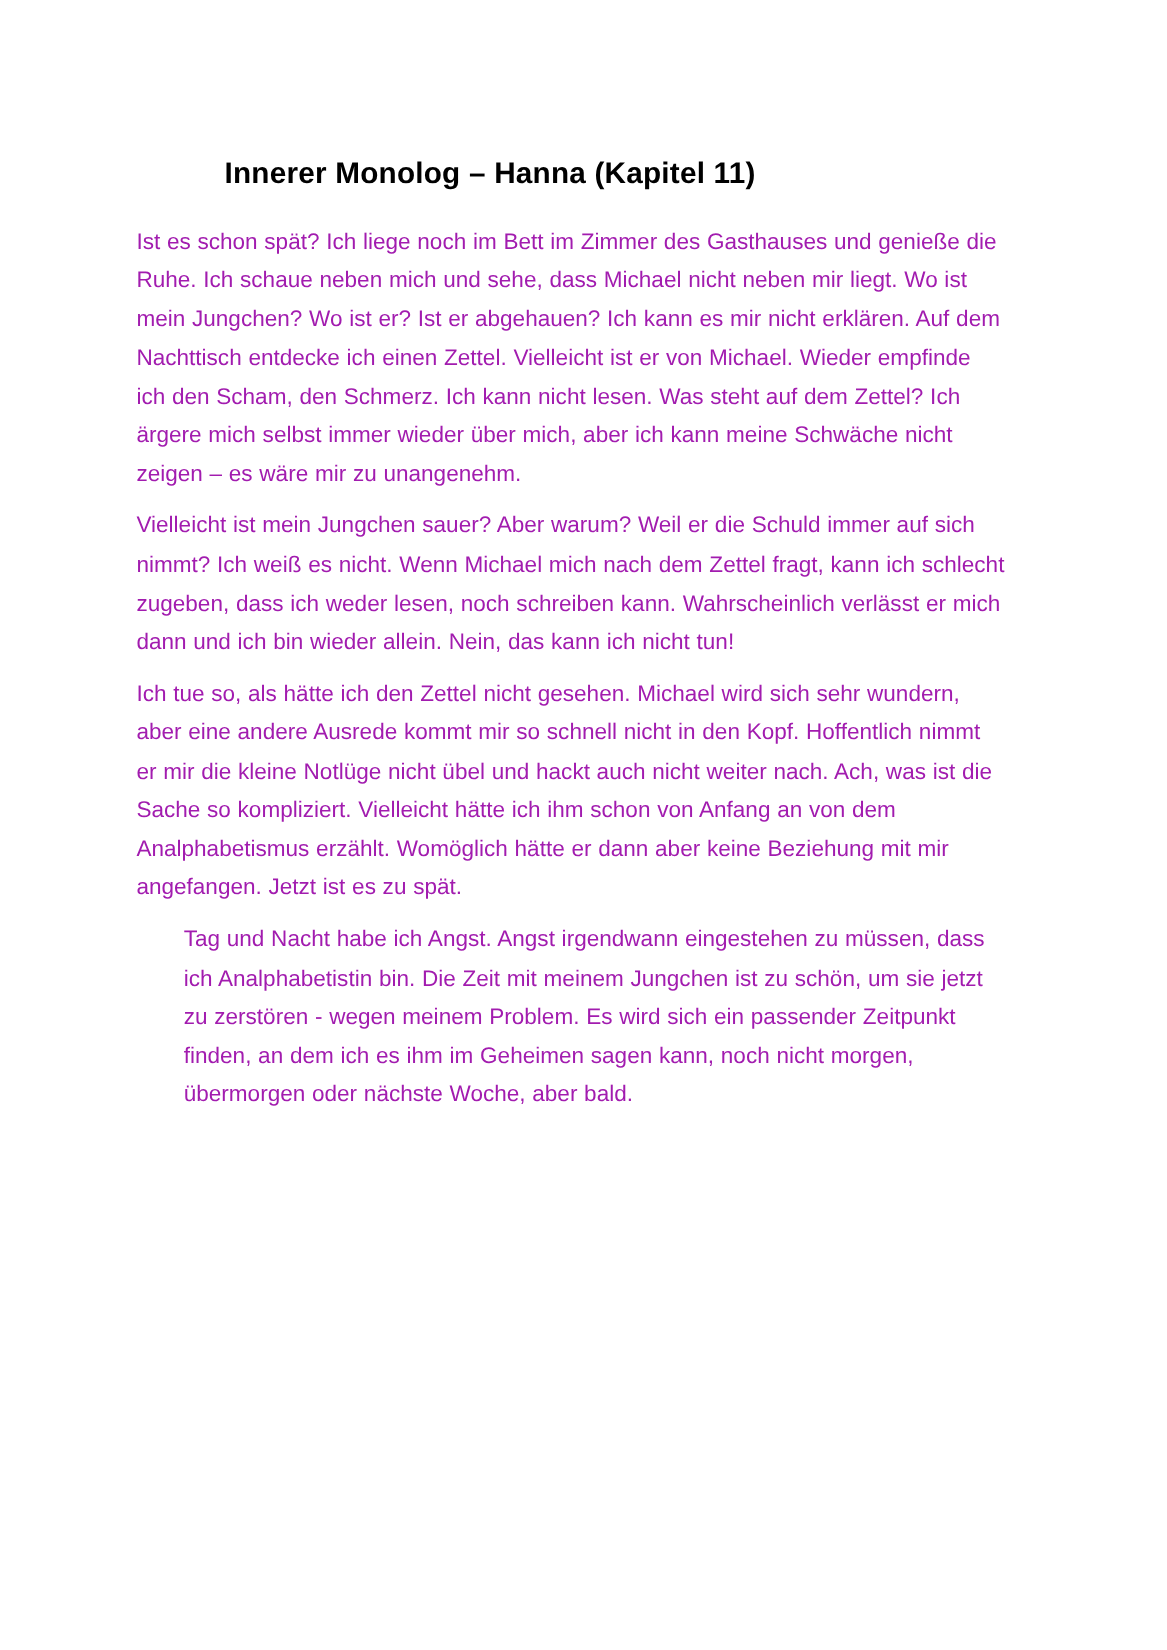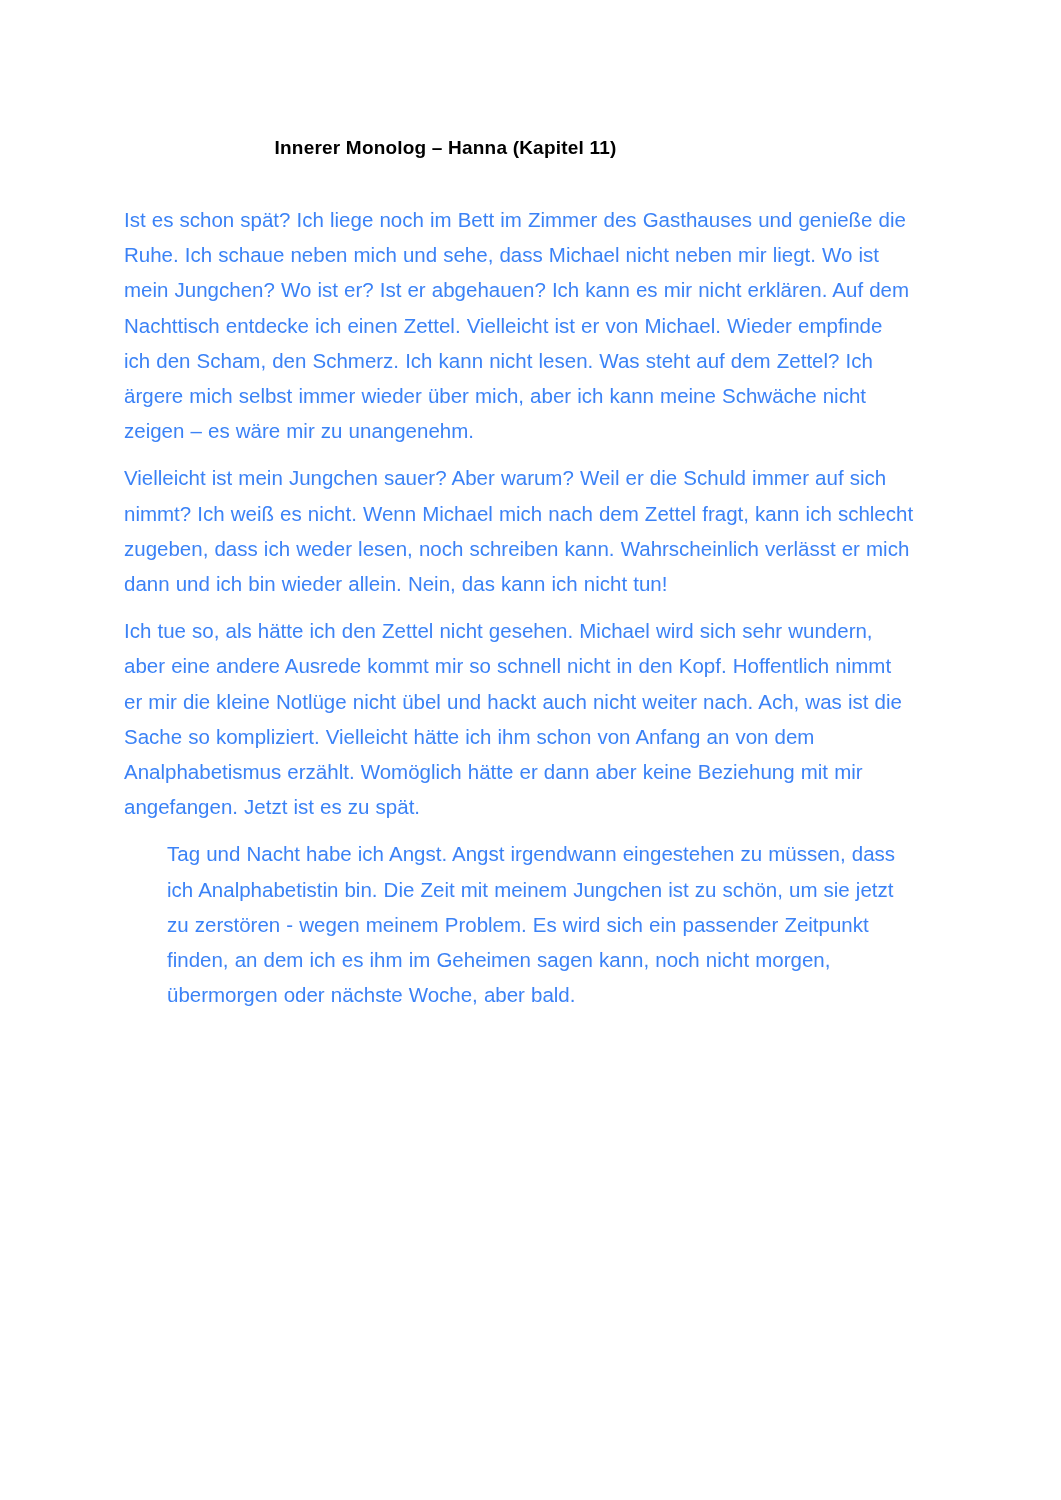--- a/index.html
+++ b/index.html
@@ -21,35 +21,35 @@
     box-sizing: border-box;
     padding: 0;
     overflow: hidden;
   }
   .doc-title {
     position: absolute;
     top: 124px;
     left: 0;
     width: 891px;
     text-align: center;
-    font-size: 19px;
+    font-size: 27px;
     font-weight: bold;
     letter-spacing: 0.2px;
     color: #000000;
   }
   .body-text {
     position: absolute;
     top: 202px;
     left: 124px;
     width: 790px;
   }
   .para {
     font-size: 20.5px;
     line-height: 35.2px;
-    color: #3b82f6;
+    color: #a21caf;
     margin: 0 0 12px 0;
     text-align: left;
     word-spacing: 0.4px;
   }
   .para:last-child {
     margin-bottom: 0;
     margin-left: 43px;
   }
 </style>
 </head>

